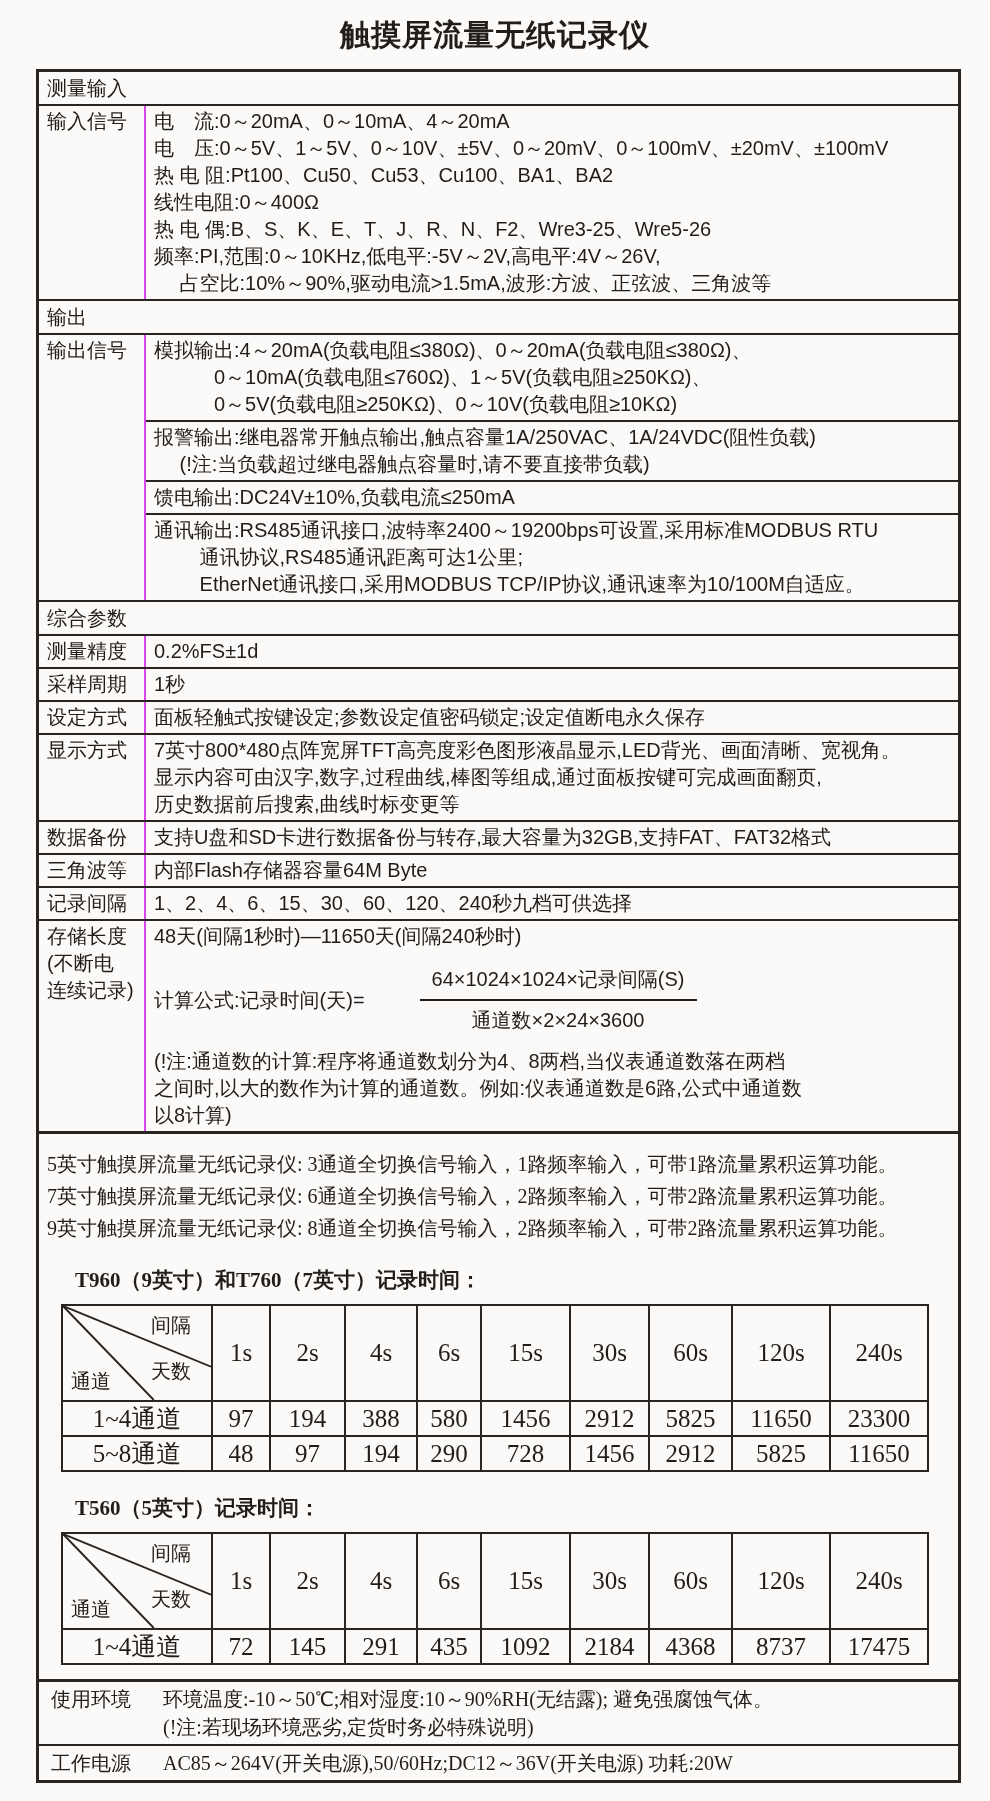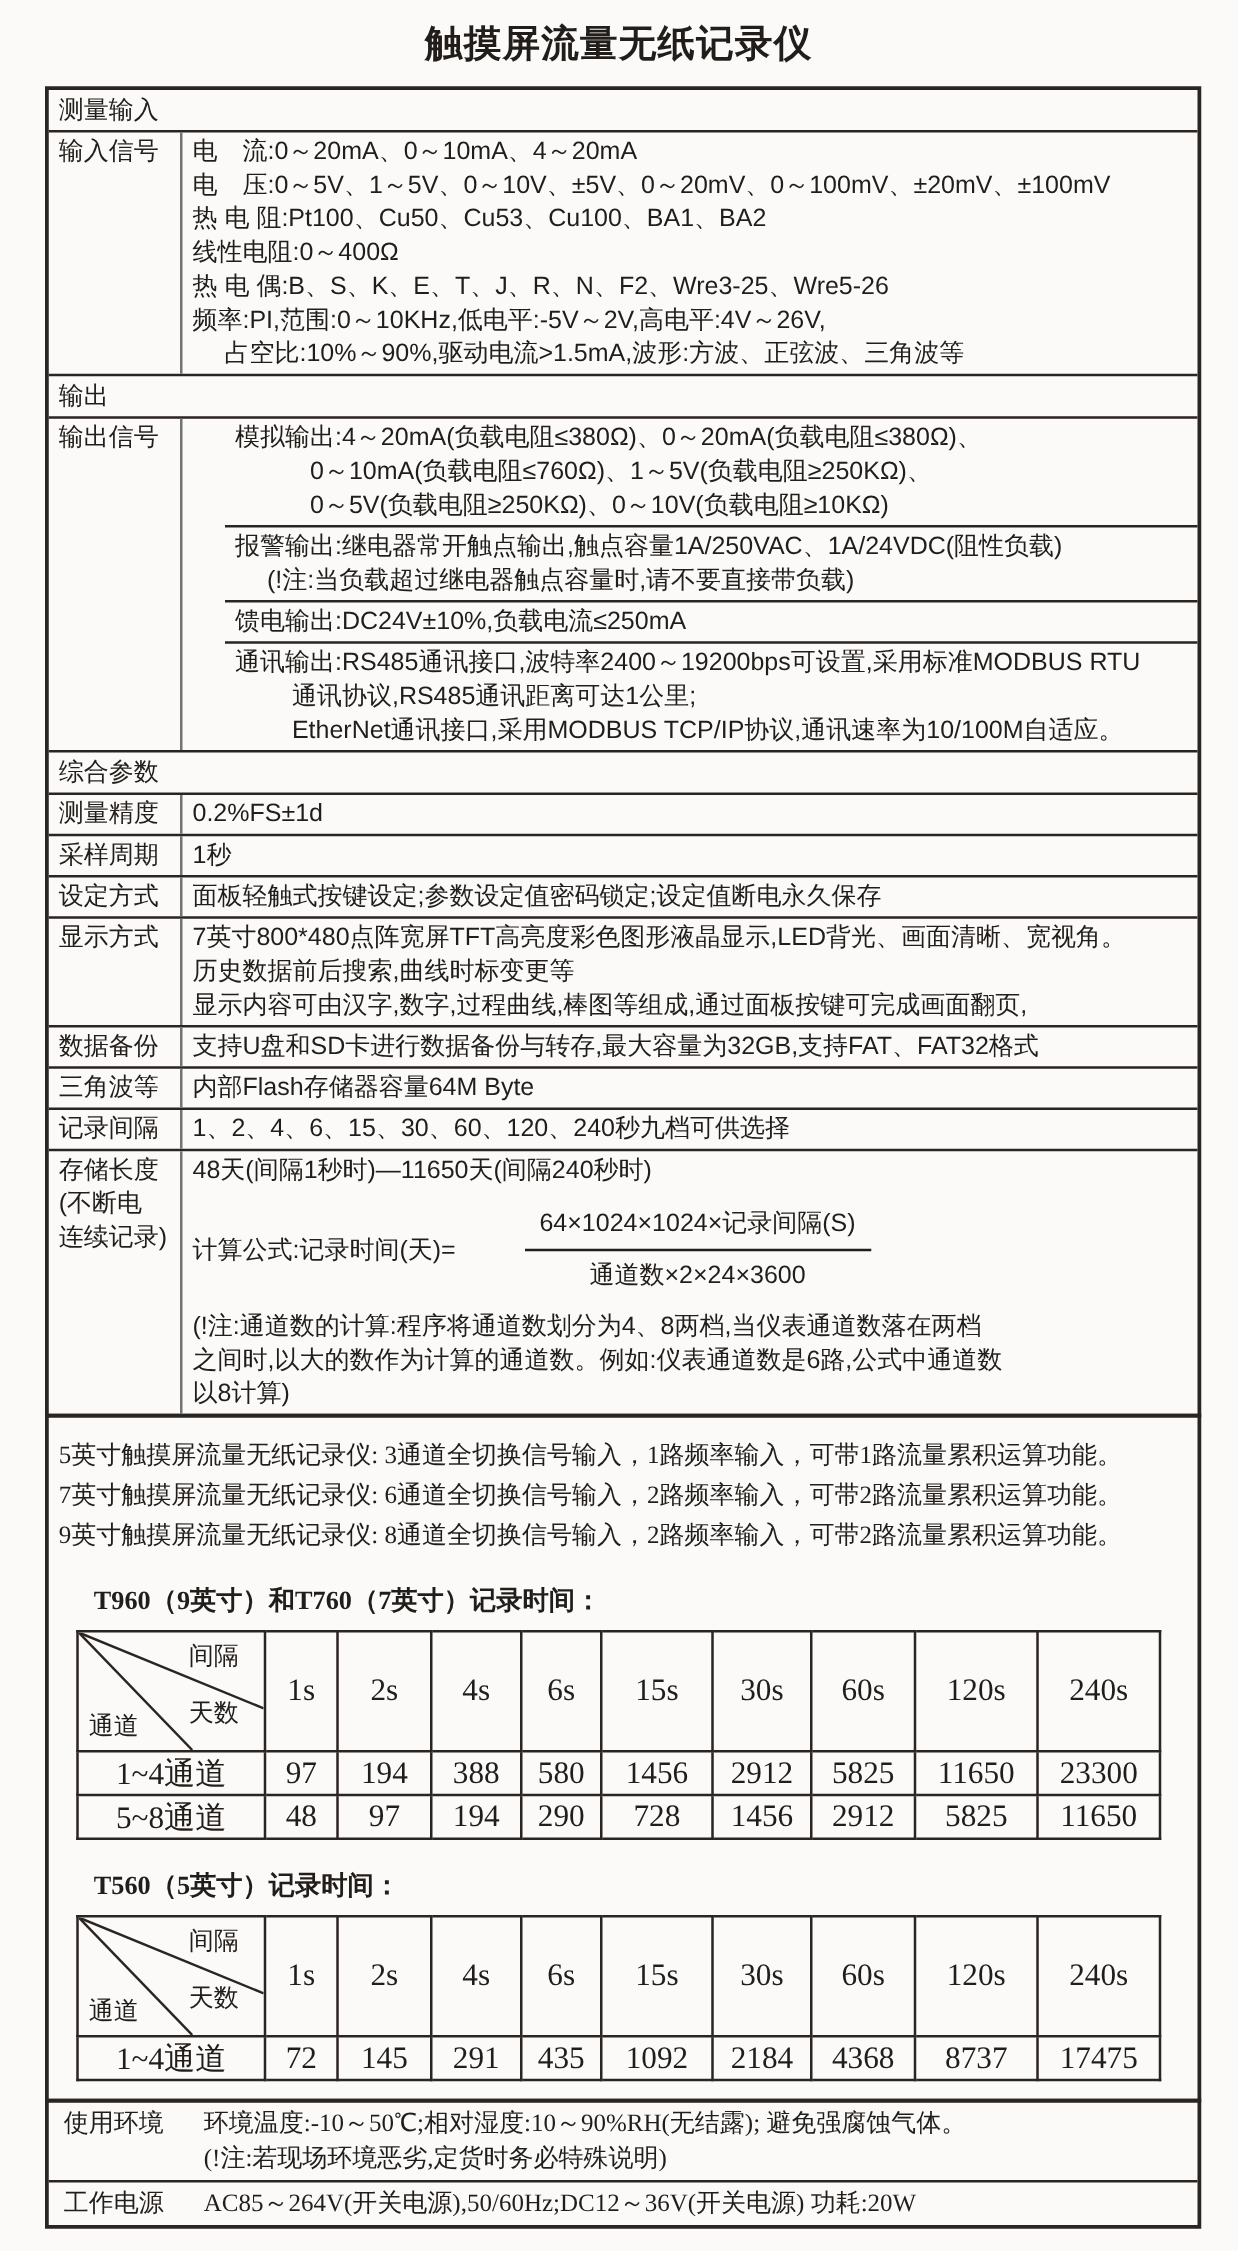--- a/index.html
+++ b/index.html
@@ -11,23 +11,23 @@
   }
   .doc-title { text-align: center; font-weight: bold; font-size: 30px; padding: 15px 0 13px; letter-spacing: 1px; }
 
   .blk { width: 925px; margin-left: 36px; border: 3px solid #2b2521; background: transparent; }
   .blk2 { margin-top: -3px; font-family: Liberation Serif, serif; }
 
   
   .srow { display: flex; border-top: 2px solid #2b2521; align-items: stretch; }
   .srow:first-child { border-top: none; }
   .sec-header { padding: 2px 8px; font-size: 20px; line-height: 28px; }
-  .slabel { flex: 0 0 107px; border-right: 2px solid #737373; padding: 2px 4px 2px 8px; font-size: 20px; line-height: 27px; }
+  .slabel { flex: 0 0 107px; border-right: 2px solid #d946ef; padding: 2px 4px 2px 8px; font-size: 20px; line-height: 27px; }
   .scontent { flex: 1; padding: 2px 8px; font-size: 20px; line-height: 27px; min-width: 0; }
-  .scontent.np { padding: 0; margin-left: 34px; }
+  .scontent.np { padding: 0; }
   .sub { padding: 2px 8px; border-top: 2px solid #2b2521; }
   .sub:first-child { border-top: none; }
   .line { white-space: pre-wrap; }
 
   .formula { display: flex; align-items: center; margin: 12px 0 14px 0; }
   .fprefix { white-space: pre; }
   .frac { display: inline-flex; flex-direction: column; align-items: center; margin-left: 55px; }
   .fnum { padding: 0 12px 6px; border-bottom: 2px solid #211d1a; }
   .fden { padding-top: 6px; }
   .storage-range { margin-bottom: 16px; }
@@ -121,22 +121,22 @@
     <div class="slabel">设定方式</div>
     <div class="scontent">
       <div class="line">面板轻触式按键设定;参数设定值密码锁定;设定值断电永久保存</div>
     </div>
   </div>
 
   <div class="srow">
     <div class="slabel">显示方式</div>
     <div class="scontent">
       <div class="line">7英寸800*480点阵宽屏TFT高亮度彩色图形液晶显示,LED背光、画面清晰、宽视角。</div>
+      <div class="line">显示内容可由汉字,数字,过程曲线,棒图等组成,通过面板按键可完成画面翻页,</div>
       <div class="line">历史数据前后搜索,曲线时标变更等</div>
-      <div class="line">显示内容可由汉字,数字,过程曲线,棒图等组成,通过面板按键可完成画面翻页,</div>
     </div>
   </div>
 
   <div class="srow">
     <div class="slabel">数据备份</div>
     <div class="scontent">
       <div class="line">支持U盘和SD卡进行数据备份与转存,最大容量为32GB,支持FAT、FAT32格式</div>
     </div>
   </div>
 

